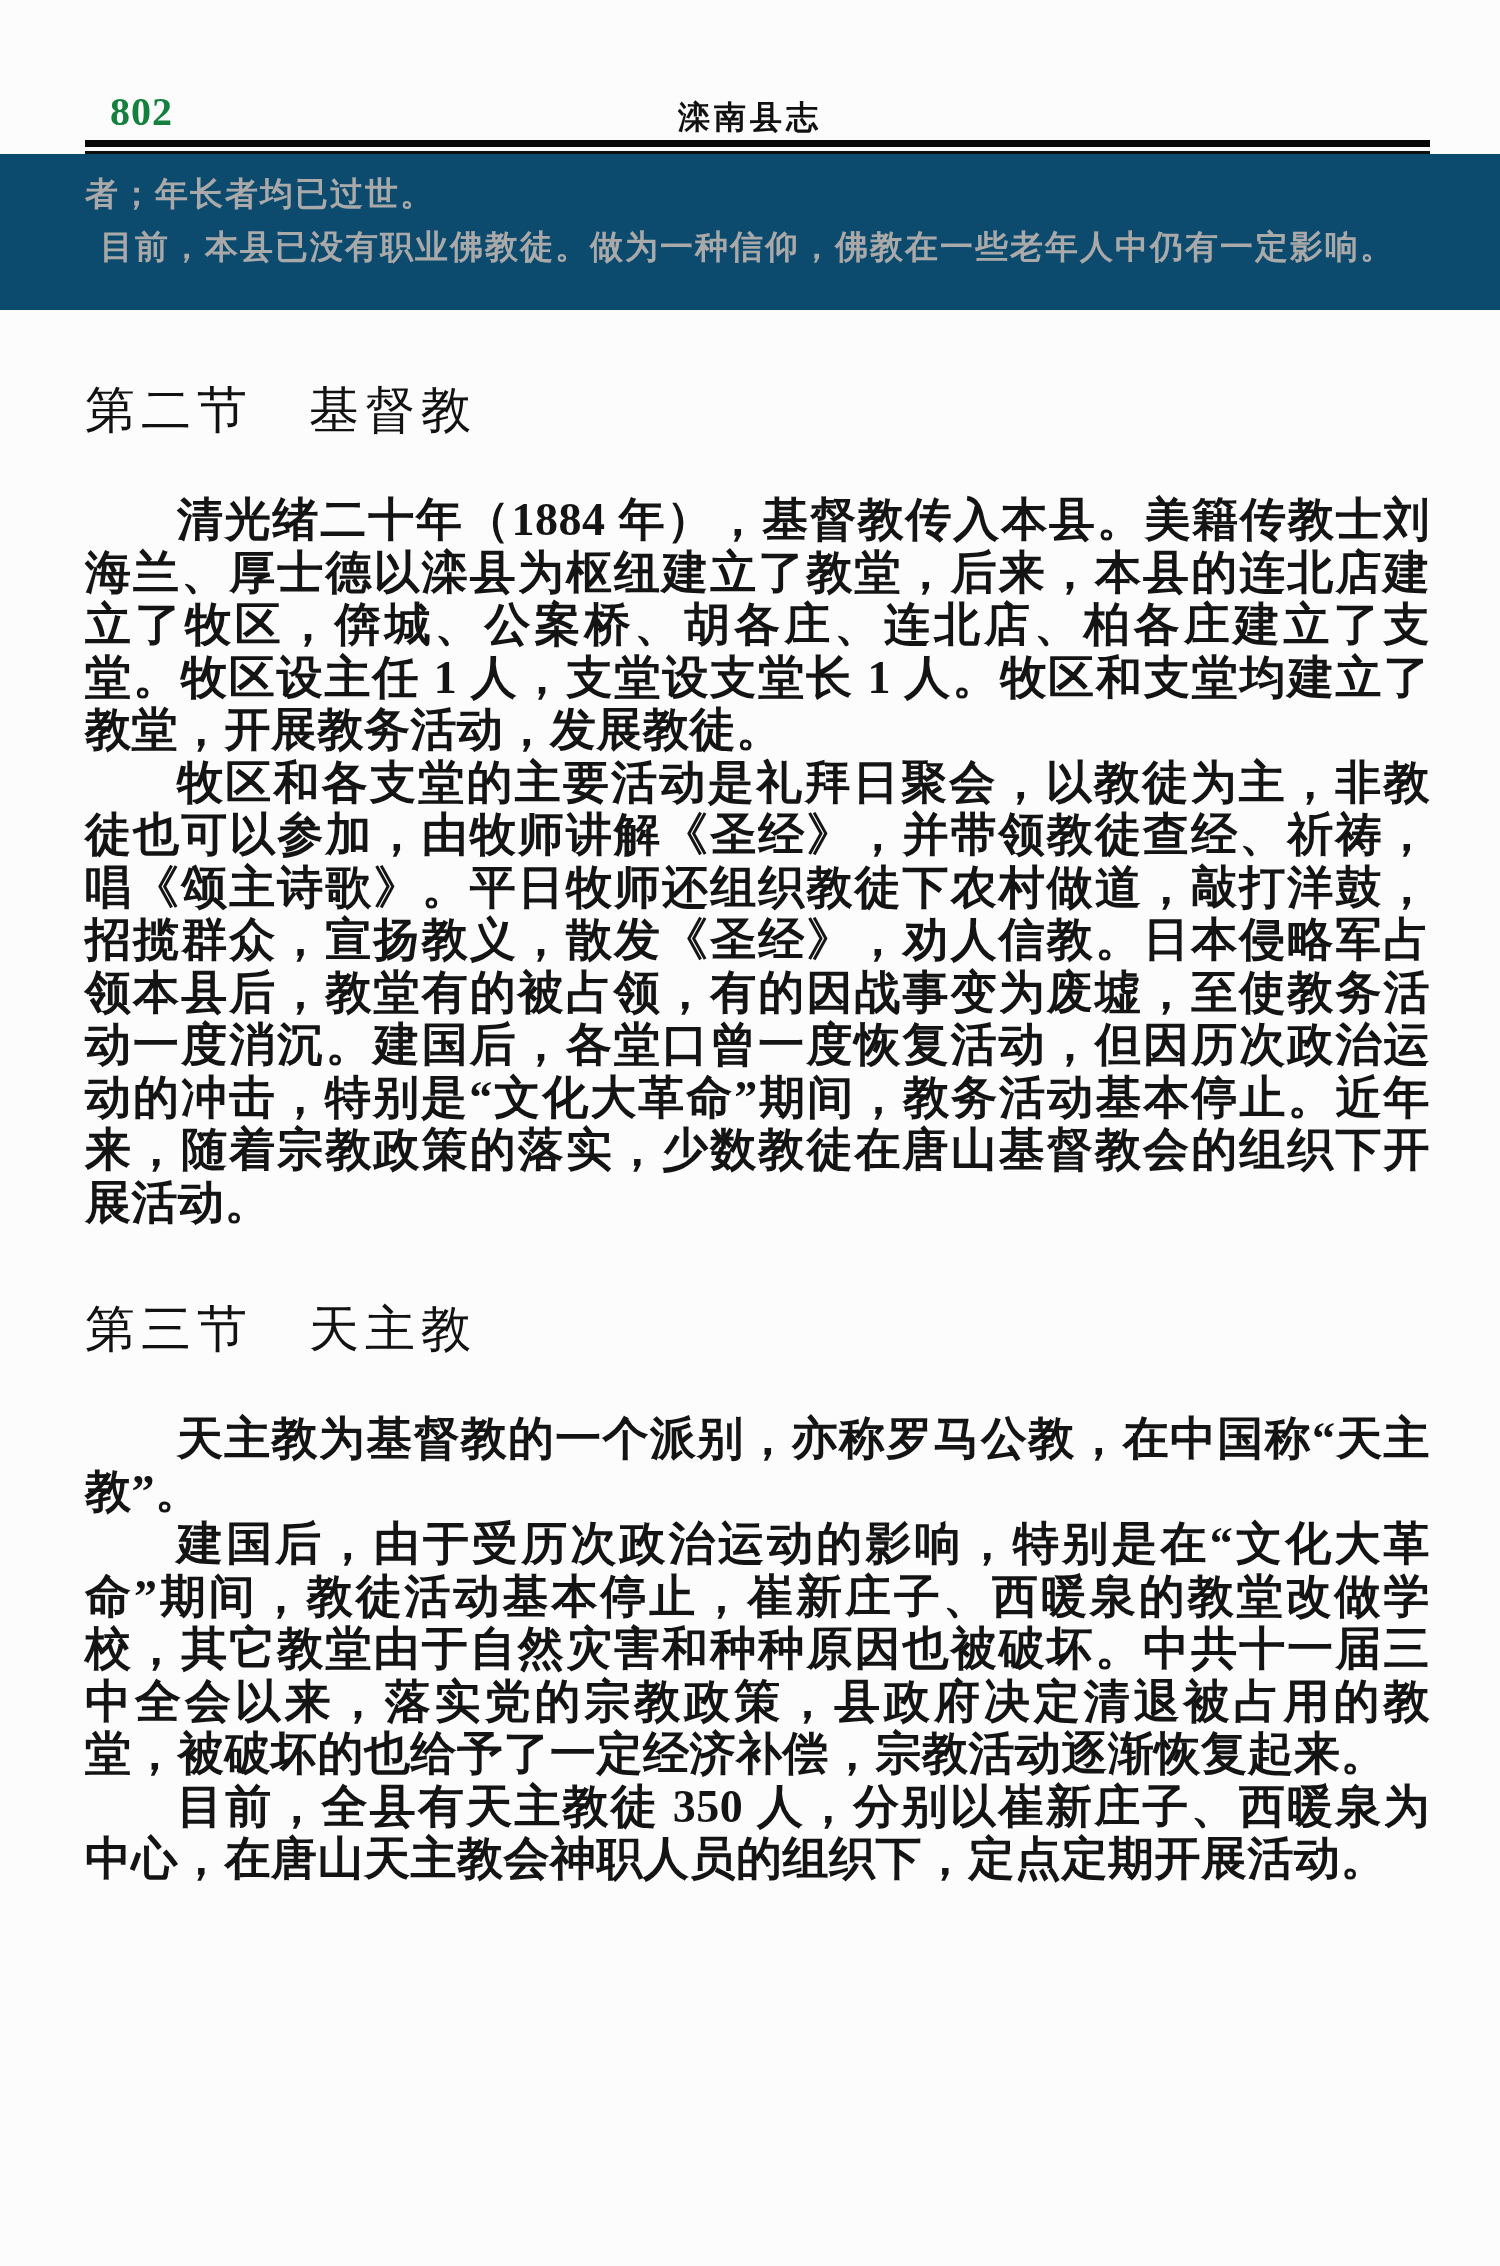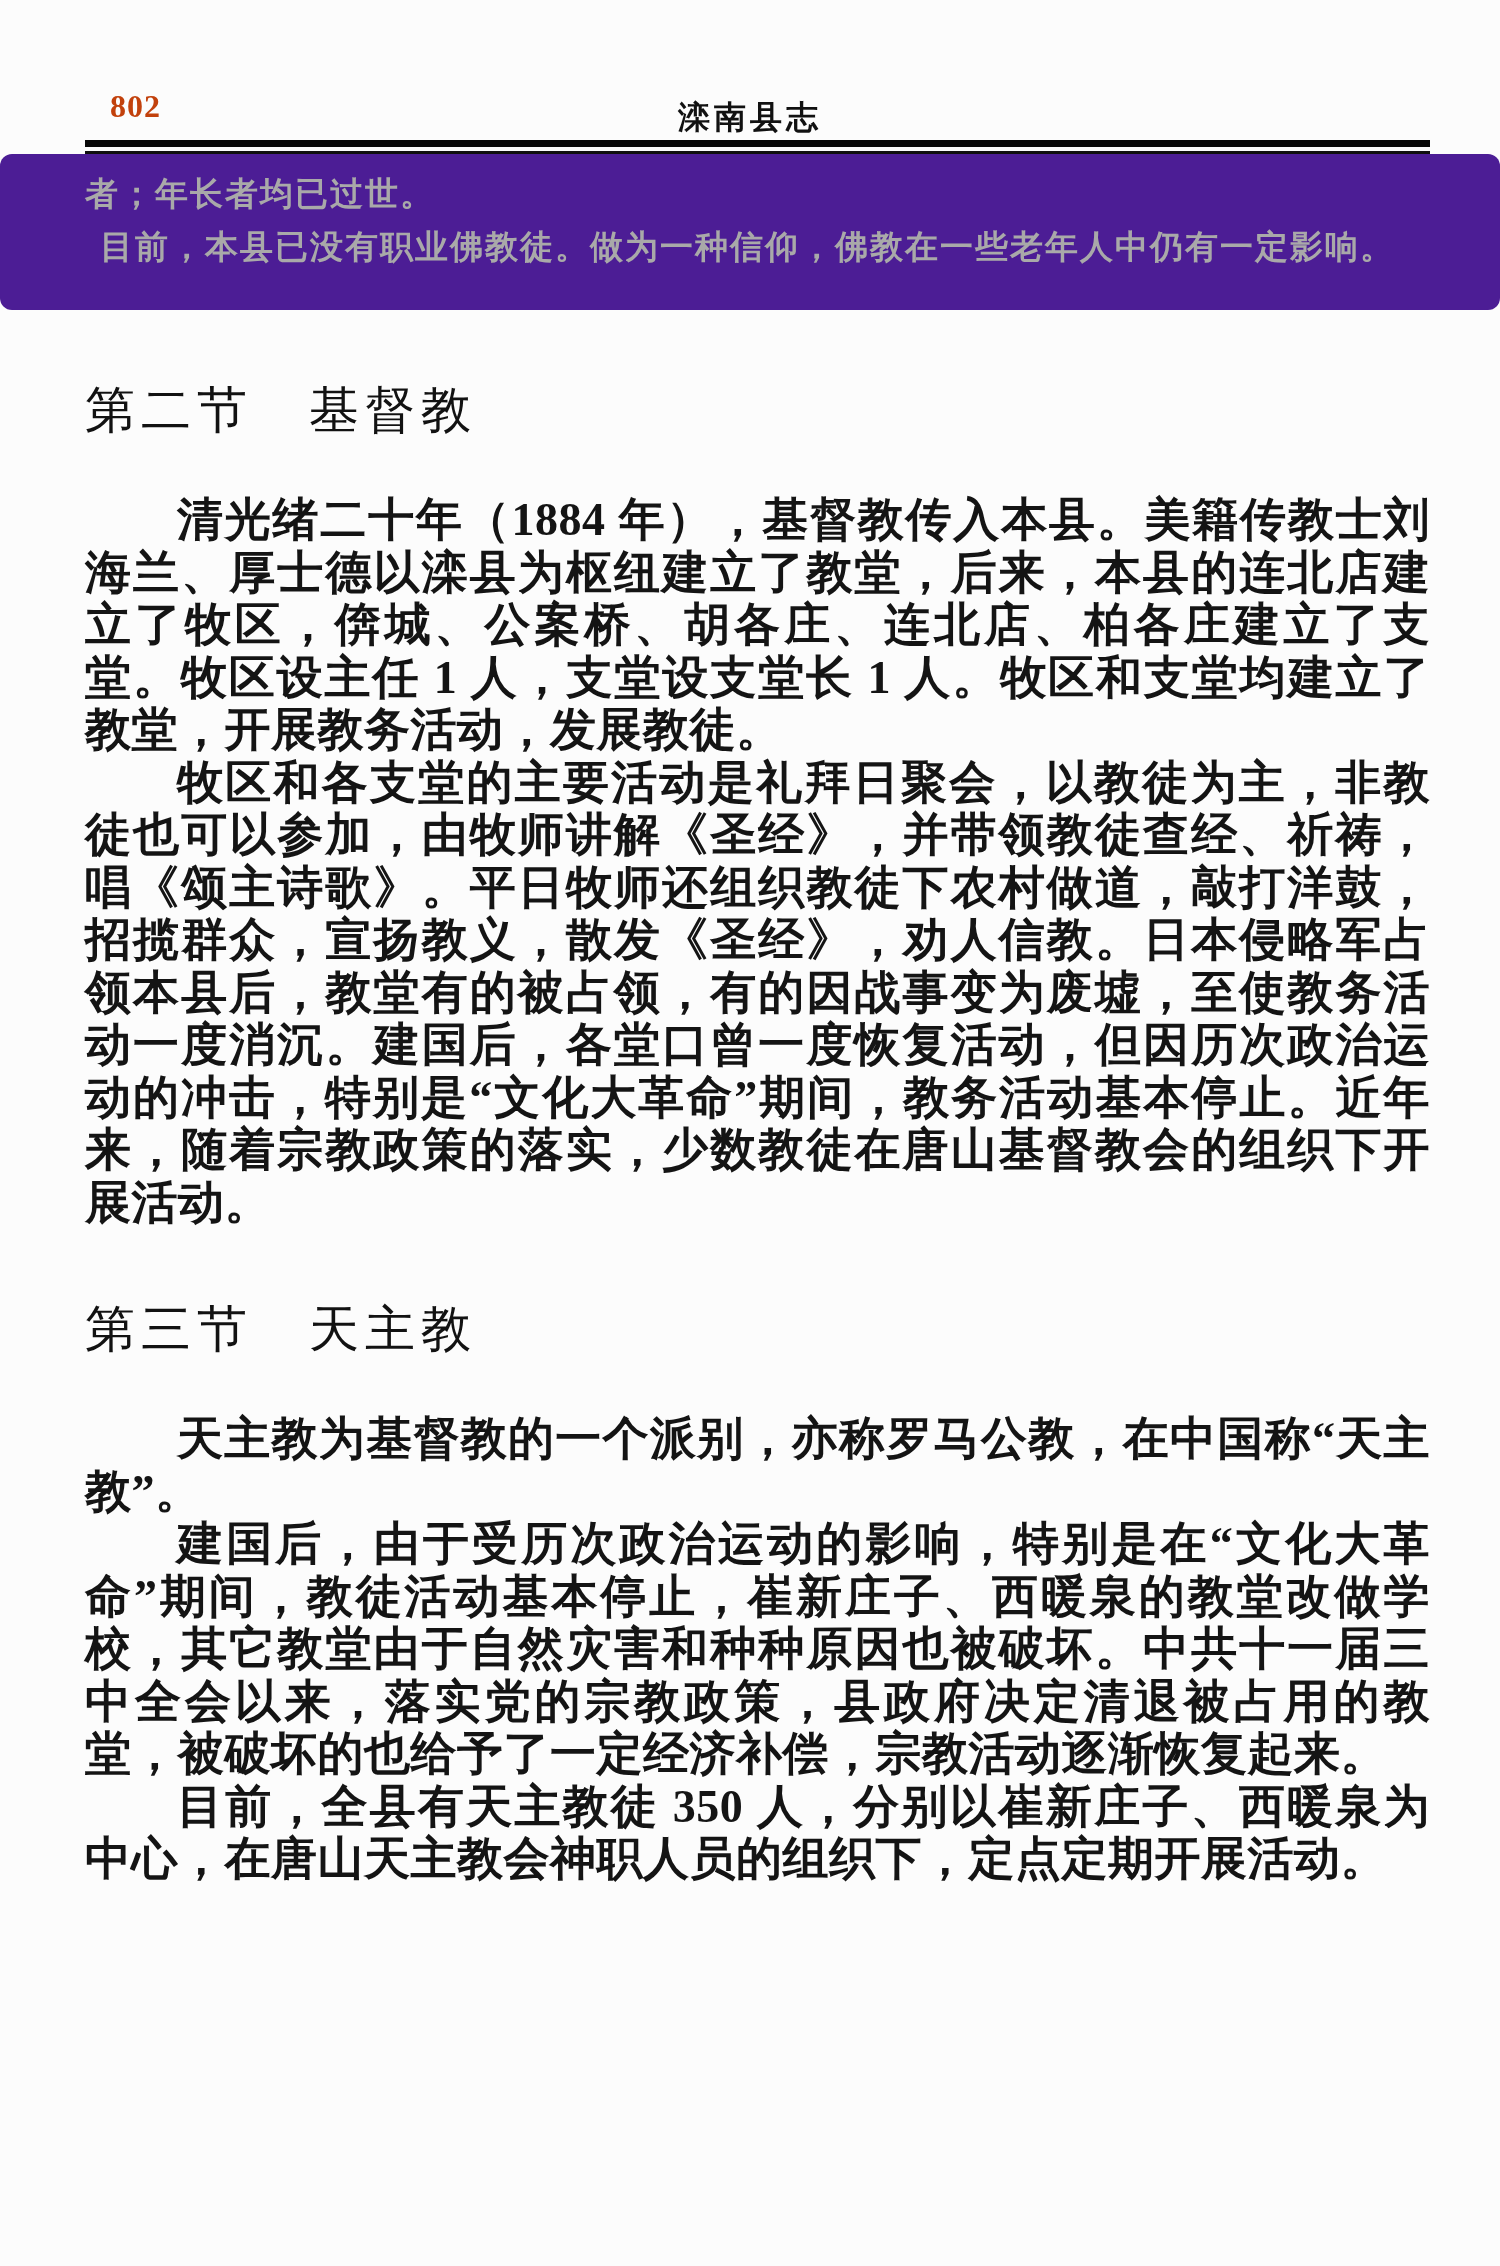--- a/index.html
+++ b/index.html
@@ -13,45 +13,44 @@
     width: 1500px;
     height: 2266px;
     background: #fcfcfc;
     overflow: hidden;
   }
   
   .header { position: relative; height: 140px; }
   .pagenum {
     position: absolute;
     left: 110px; top: 88px;
-    font-size: 32px;
+    font-size: 40px;
     font-weight: 700;
-    color: #c2410c;
+    color: #15803d;
     letter-spacing: 1px;
   }
   .booktitle {
     position: absolute;
     left: 50%; top: 96px;
     transform: translateX(-50%);
     font-size: 32px;
     font-weight: 700;
     color: #111111;
     letter-spacing: 4px;
   }
   .rule {
     margin: 0 70px 0 85px;
     height: 4px;
     border-top: 7px solid #080808;
     border-bottom: 3px solid #101010;
   }
   
   .band {
-    background: #4c1d95;
+    background: #0c4a6e;
     padding: 14px 20px 36px 0;
-    border-radius: 12px;
   }
   .faded {
     margin: 0;
     font-size: 33px;
     line-height: 53px;
     font-weight: 700;
     color: #a9a9a9;
     letter-spacing: 2px;
     white-space: nowrap;
   }

